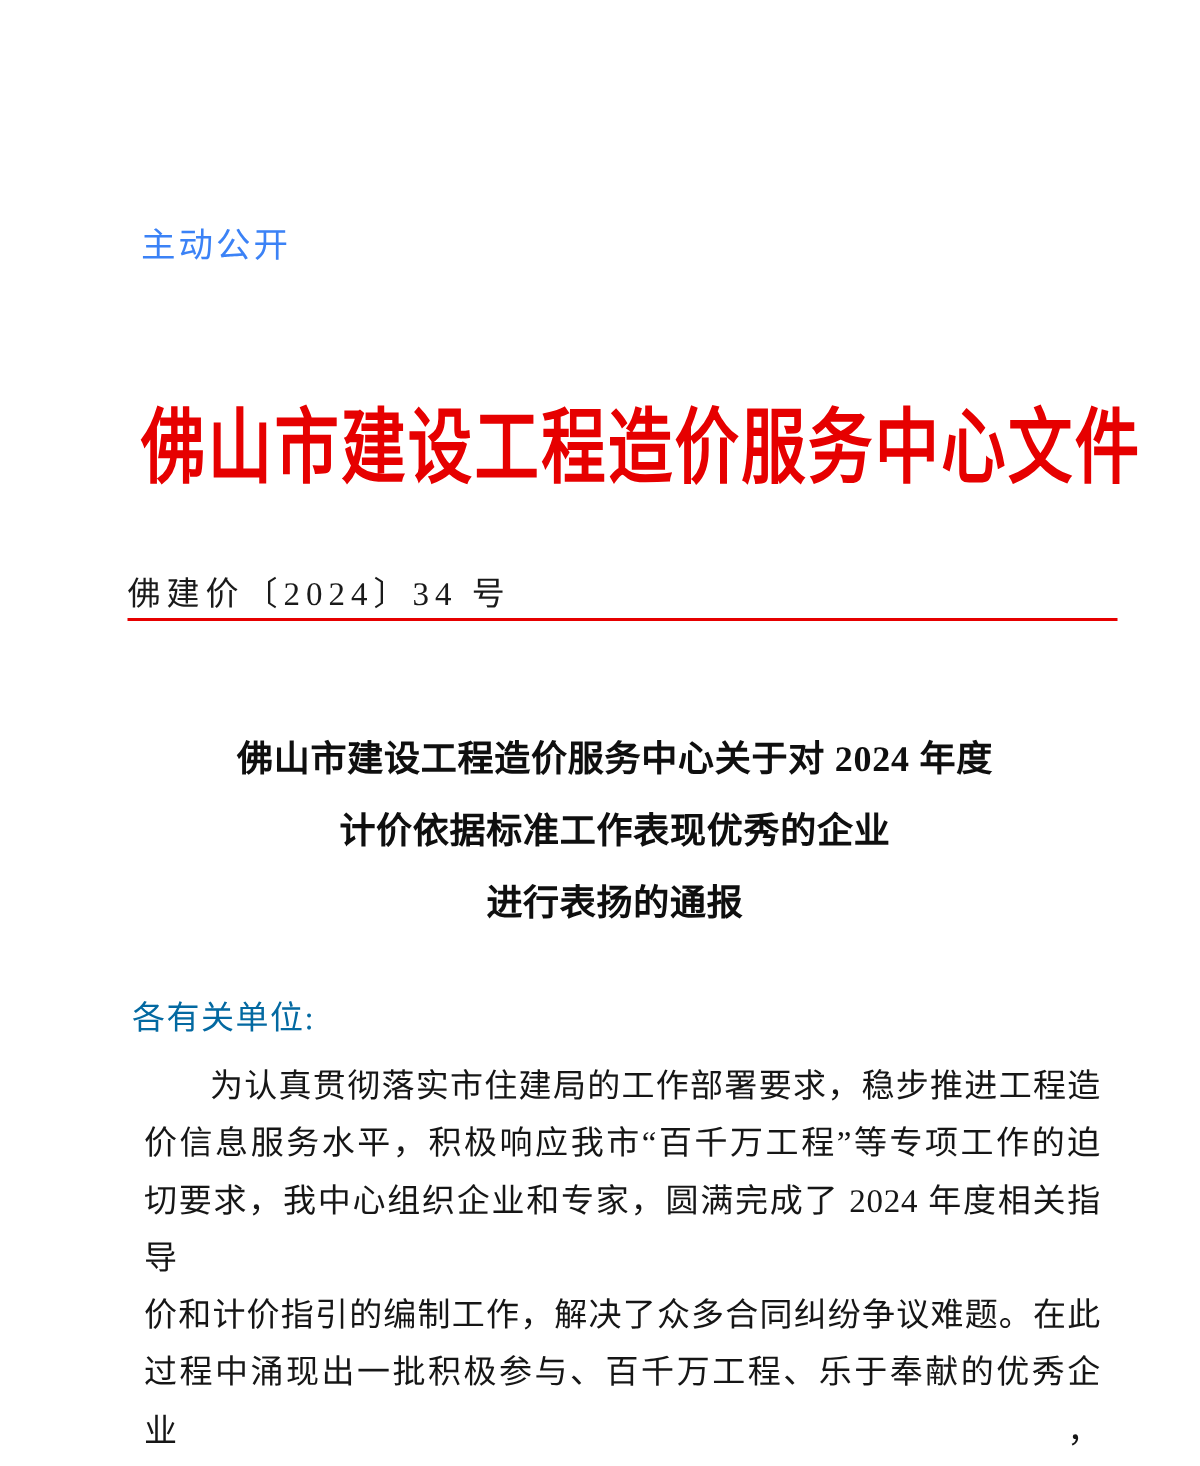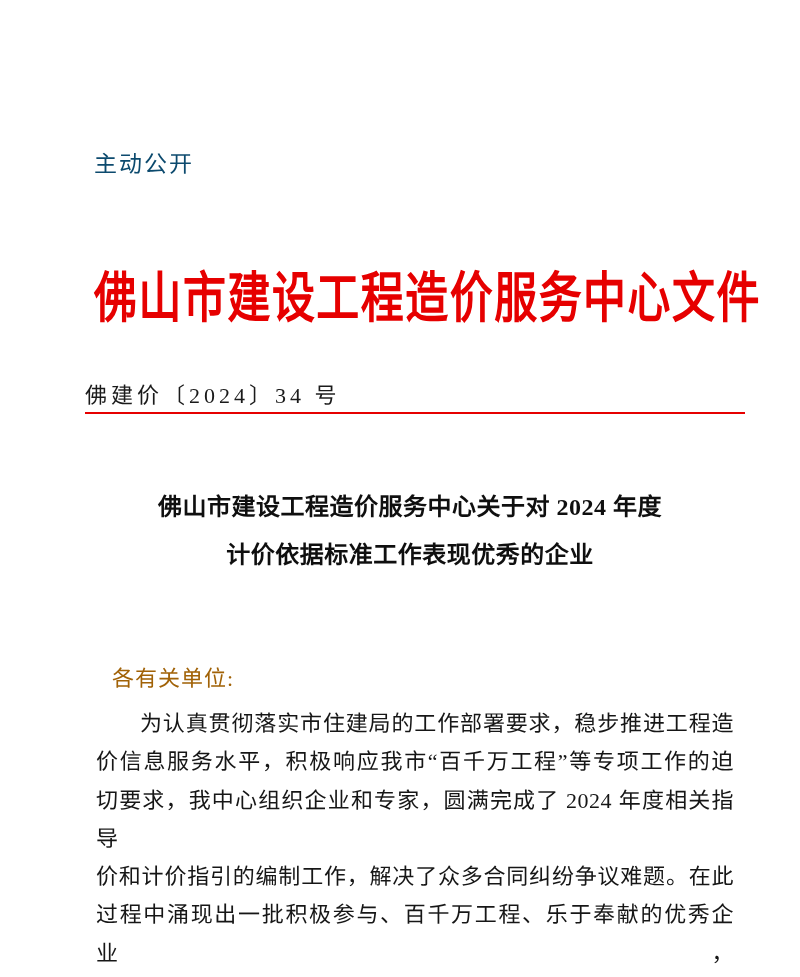--- a/index.html
+++ b/index.html
@@ -13,25 +13,25 @@
     height: 977px;
     background: #ffffff;
     overflow: hidden;
     font-family: "Liberation Serif", "DejaVu Serif", serif;
     color: #151515;
   }
   .publish-note {
     position: absolute;
     left: 94px;
     top: 151px;
-    font-family: Liberation Serif, serif;
+    font-family: Liberation Mono, monospace;
     font-size: 23px;
     line-height: 28px;
     letter-spacing: 2px;
-    color: #0c4a6e;
+    color: #3b82f6;
   }
   .banner {
     position: absolute;
     left: 0;
     top: 266px;
     width: 816px;
     text-align: center;
     white-space: nowrap;
   }
   .banner-inner {
@@ -72,26 +72,26 @@
     text-align: center;
     font-size: 24px;
     font-weight: bold;
     line-height: 48px;
     letter-spacing: 0.5px;
     color: #0f0f0f;
     white-space: nowrap;
   }
   .salutation {
     position: absolute;
-    left: 112px;
+    left: 88px;
     top: 664px;
     font-size: 22px;
     line-height: 30px;
     letter-spacing: 1px;
-    color: #a16207;
+    color: #0369a1;
     text-align: right;
   }
   .body-text {
     position: absolute;
     left: 96px;
     top: 705px;
     width: 638px;
     font-size: 22px;
     line-height: 38.3px;
     color: #161616;
@@ -120,20 +120,21 @@
     <span class="banner-inner">佛山市建设工程造价服务中心文件</span>
   </div>
 
   <div class="doc-number">佛建价〔2024〕34 号</div>
 
   <div class="red-rule"></div>
 
   <div class="doc-title">
     <div>佛山市建设工程造价服务中心关于对 2024 年度</div>
     <div>计价依据标准工作表现优秀的企业</div>
+    <div>进行表扬的通报</div>
   </div>
 
   <div class="salutation">各有关单位:</div>
 
   <div class="body-text">
     <div class="body-line first">为认真贯彻落实市住建局的工作部署要求，稳步推进工程造</div>
     <div class="body-line">价信息服务水平，积极响应我市“百千万工程”等专项工作的迫</div>
     <div class="body-line">切要求，我中心组织企业和专家，圆满完成了 2024 年度相关指导</div>
     <div class="body-line">价和计价指引的编制工作，解决了众多合同纠纷争议难题。在此</div>
     <div class="body-line">过程中涌现出一批积极参与、百千万工程、乐于奉献的优秀企业，</div>

